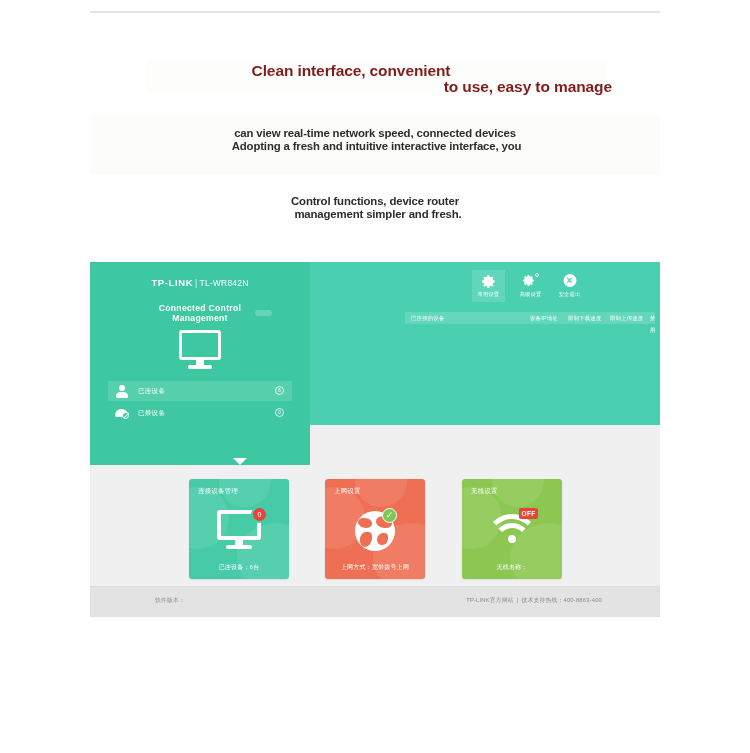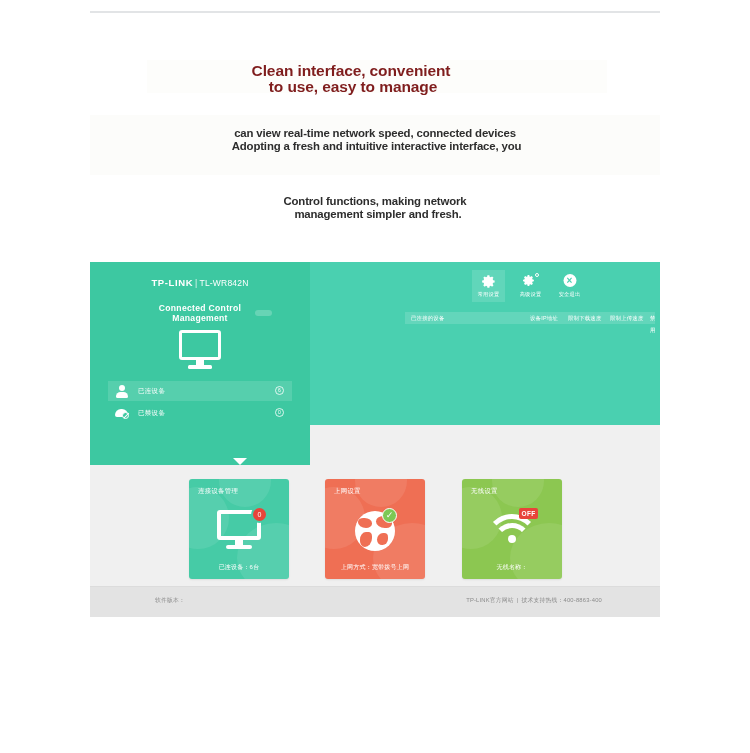--- a/index.html
+++ b/index.html
@@ -56,21 +56,21 @@
     top: 8px;
     width: 522px;
     text-align: center;
     font-size: 15.5px;
     font-weight: bold;
     color: #7f1d1d;
     line-height: 16px;
     letter-spacing: -0.1px;
   }
   .headline span { display: block; }
-  .headline span:nth-child(2){ padding-left: 4px; }
+  .headline span:nth-child(2){ padding-left: 4px; text-align: right; }
 
   .para {
     position: absolute;
     width: 570px;
     text-align: center;
     font-size: 11.4px;
     font-weight: bold;
     color: #2d2d2d;
     line-height: 12.5px;
     letter-spacing: -0.15px;
@@ -513,21 +513,21 @@
     <span>to use, easy to manage</span>
   </div>
 
   <div class="para para-1">
     <span>can view real-time network speed, connected devices</span>
     <span>Adopting a fresh and intuitive interactive interface, you</span>
   </div>
 
 
   <div class="para para-3">
-    <span>Control functions, making network</span>
+    <span>Control functions, device router</span>
     <span>management simpler and fresh.</span>
   </div>
 </div>
 
 <div class="ui-frame">
 
   <div class="hero">
     <div class="hero-left"></div>
 
     <div class="brand">

